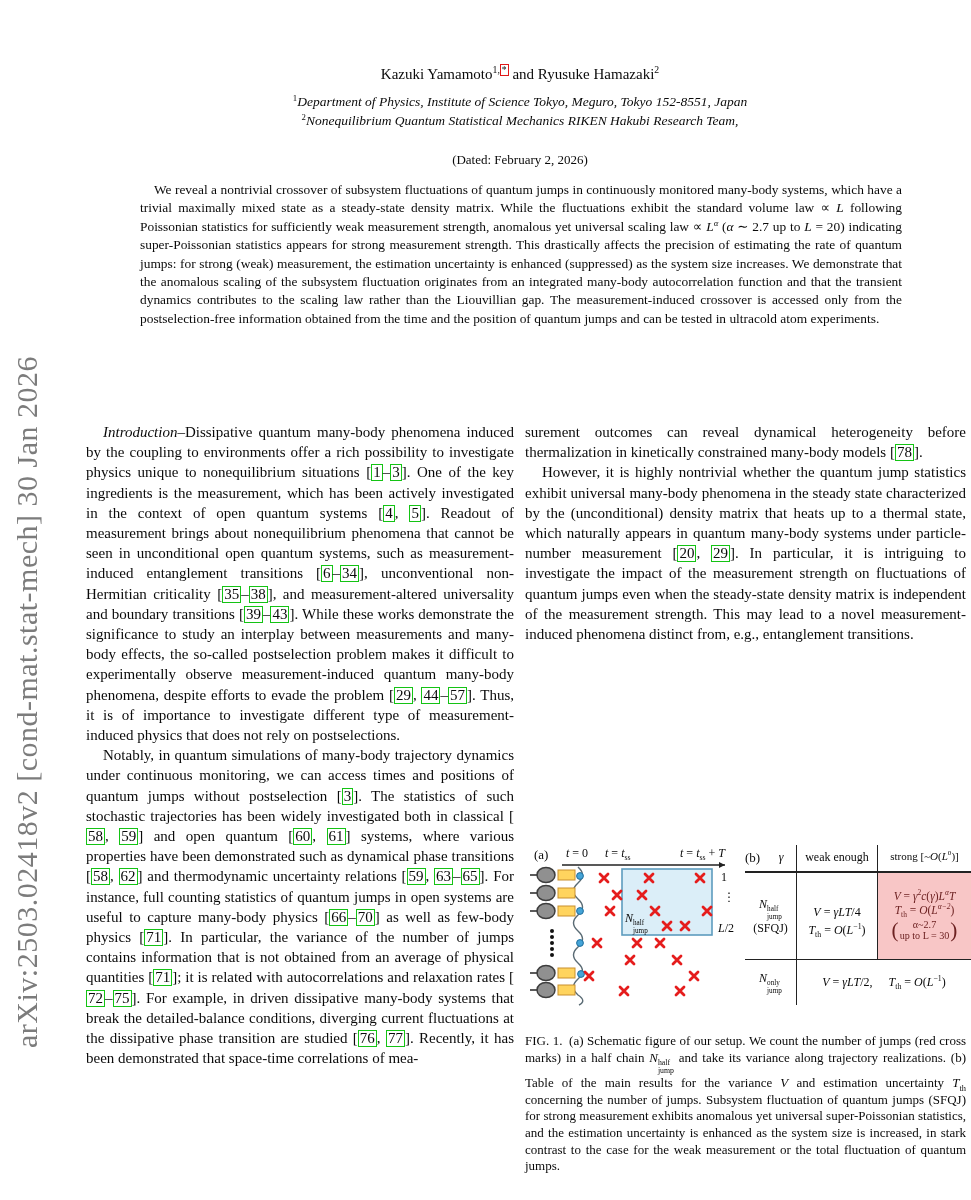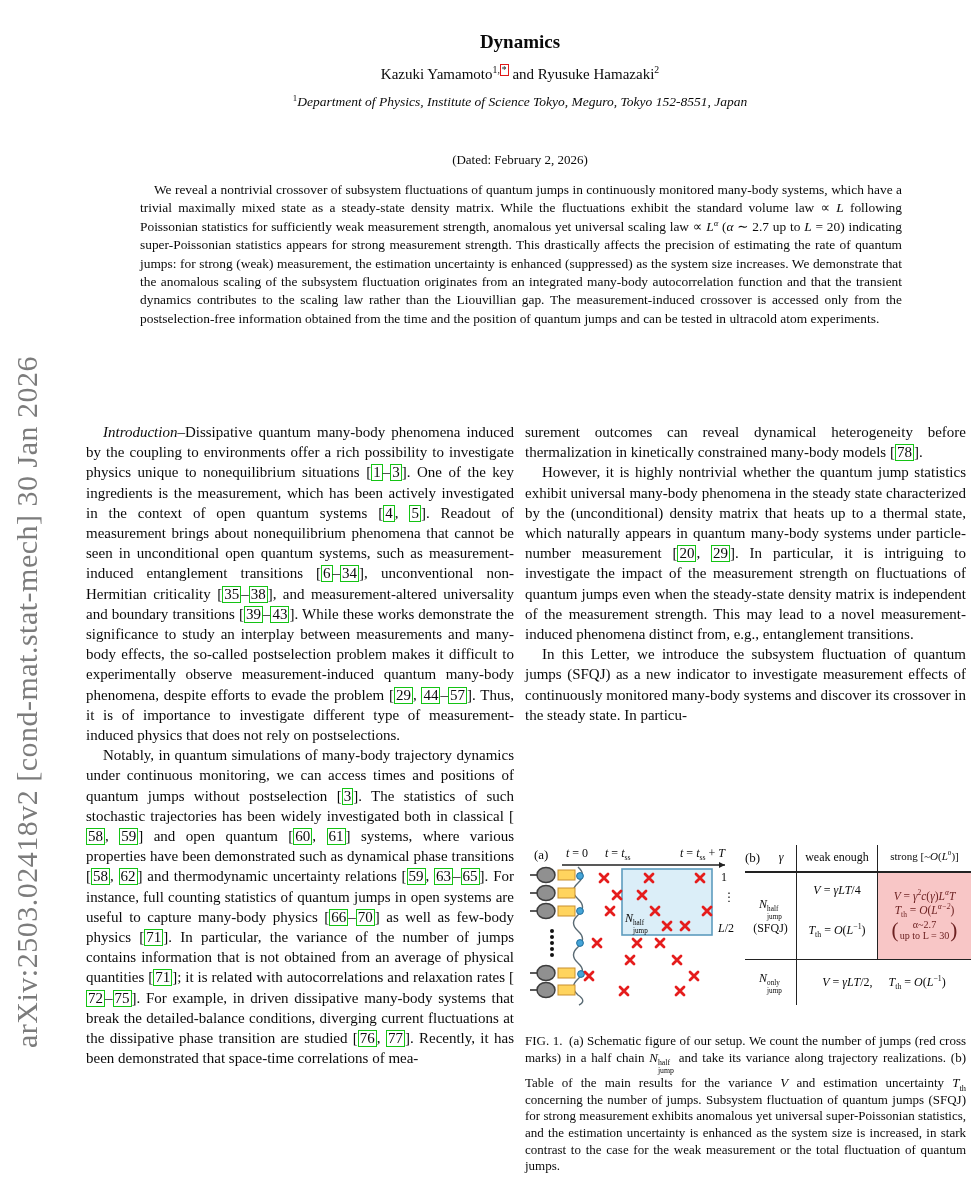--- a/index.html
+++ b/index.html
@@ -65,38 +65,37 @@
   .caption { position:absolute; left:525px; top:1033px; width:441px;
              font-size:13px; line-height:16.55px; text-align:justify; }
 </style>
 </head>
 <body>
 
 <div id="page">
 
   <div class="watermark">arXiv:2503.02418v2 [cond-mat.stat-mech] 30 Jan 2026</div>
 
-  <div class="title-line" style="top:29px">Dynamics</div>
 
   <div class="authors">Kazuki Yamamoto<sup style="font-style: normal;">1,</sup><sup><span class="cite red">*</span></sup> and Ryusuke Hamazaki<sup style="font-style: normal;">2</sup></div>
 
   <div class="affil" style="top:94px"><sup style="font-style: normal;">1</sup>Department of Physics, Institute of Science Tokyo, Meguro, Tokyo 152-8551, Japan</div>
+  <div class="affil" style="top:113px"><sup style="font-style: normal;">2</sup>Nonequilibrium Quantum Statistical Mechanics RIKEN Hakubi Research Team,</div>
   <div class="dated">(Dated: February 2, 2026)</div>
 
   <div class="abstract">We reveal a nontrivial crossover of subsystem fluctuations of quantum jumps in continuously monitored many-body systems, which have a trivial maximally mixed state as a steady-state density matrix. While the fluctuations exhibit the standard volume law ∝ <i>L</i> following Poissonian statistics for sufficiently weak measurement strength, anomalous yet universal scaling law ∝ <i>L</i><sup style="font-style: italic;">α</sup> (<i>α</i> ∼ 2.7 up to <i>L</i> = 20) indicating super-Poissonian statistics appears for strong measurement strength. This drastically affects the precision of estimating the rate of quantum jumps: for strong (weak) measurement, the estimation uncertainty is enhanced (suppressed) as the system size increases. We demonstrate that the anomalous scaling of the subsystem fluctuation originates from an integrated many-body autocorrelation function and that the transient dynamics contributes to the scaling law rather than the Liouvillian gap. The measurement-induced crossover is accessed only from the postselection-free information obtained from the time and the position of quantum jumps and can be tested in ultracold atom experiments.</div>
 
   <div class="col col-left">
     <p class="noindent" style="text-indent:17px"><i>Introduction</i>–Dissipative quantum many-body phenomena induced by the coupling to environments offer a rich possibility to investigate physics unique to nonequilibrium situations [<span class="cite">1</span>–<span class="cite">3</span>]. One of the key ingredients is the measurement, which has been actively investigated in the context of open quantum systems [<span class="cite">4</span>, <span class="cite">5</span>]. Readout of measurement brings about nonequilibrium phenomena that cannot be seen in unconditional open quantum systems, such as measurement-induced entanglement transitions [<span class="cite">6</span>–<span class="cite">34</span>], unconventional non-Hermitian criticality [<span class="cite">35</span>–<span class="cite">38</span>], and measurement-altered universality and boundary transitions [<span class="cite">39</span>–<span class="cite">43</span>]. While these works demonstrate the significance to study an interplay between measurements and many-body effects, the so-called postselection problem makes it difficult to experimentally observe measurement-induced quantum many-body phenomena, despite efforts to evade the problem [<span class="cite">29</span>, <span class="cite">44</span>–<span class="cite">57</span>]. Thus, it is of importance to investigate different type of measurement-induced physics that does not rely on postselections.</p>
     <p>Notably, in quantum simulations of many-body trajectory dynamics under continuous monitoring, we can access times and positions of quantum jumps without postselection [<span class="cite">3</span>]. The statistics of such stochastic trajectories has been widely investigated both in classical [<span class="cite">58</span>, <span class="cite">59</span>] and open quantum [<span class="cite">60</span>, <span class="cite">61</span>] systems, where various properties have been demonstrated such as dynamical phase transitions [<span class="cite">58</span>, <span class="cite">62</span>] and thermodynamic uncertainty relations [<span class="cite">59</span>, <span class="cite">63</span>–<span class="cite">65</span>]. For instance, full counting statistics of quantum jumps in open systems are useful to capture many-body physics [<span class="cite">66</span>–<span class="cite">70</span>] as well as few-body physics [<span class="cite">71</span>]. In particular, the variance of the number of jumps contains information that is not obtained from an average of physical quantities [<span class="cite">71</span>]; it is related with autocorrelations and relaxation rates [<span class="cite">72</span>–<span class="cite">75</span>]. For example, in driven dissipative many-body systems that break the detailed-balance conditions, diverging current fluctuations at the dissipative phase transition are studied [<span class="cite">76</span>, <span class="cite">77</span>]. Recently, it has been demonstrated that space-time correlations of mea-</p>
   </div>
 
   <div class="col col-right">
     <p class="noindent">surement outcomes can reveal dynamical heterogeneity before thermalization in kinetically constrained many-body models [<span class="cite">78</span>].</p>
     <p>However, it is highly nontrivial whether the quantum jump statistics exhibit universal many-body phenomena in the steady state characterized by the (unconditional) density matrix that heats up to a thermal state, which naturally appears in quantum many-body systems under particle-number measurement [<span class="cite">20</span>, <span class="cite">29</span>]. In particular, it is intriguing to investigate the impact of the measurement strength on fluctuations of quantum jumps even when the steady-state density matrix is independent of the measurement strength. This may lead to a novel measurement-induced phenomena distinct from, e.g., entanglement transitions.</p>
-    <p>In this Letter, we introduce the subsystem fluctuation of quantum jumps (SFQJ) as a new indicator to investigate measurement effects of continuously monitored many-body systems and discover its crossover in the steady state. In particu-</p>
   </div>
 
   <div id="figure">
 
     <div id="panelA">
       <svg width="232" height="186" viewBox="0 0 232 186">
 
         <line x1="40" y1="22" x2="203" y2="22" stroke="#222" stroke-width="1.4"></line>
         <path d="M203,22 l-6,-3 l0,6 z" fill="#222"></path>
 
@@ -199,21 +198,21 @@
                 <span>up to L = 30</span>
               </span>
               <span class="par">)</span>
             </span></div>
       </div>
 
       <div class="bcell" style="left:0; top:52px; width:51px; line-height:1.25"><span class="ss"><i>N</i><span class="stk">
               <span>half</span>
               <span>jump</span>
             </span></span><br>(SFQJ)</div>
-      <div class="bcell" style="left:52px; top:38px; width:80px"><i>V</i> = <i>γLT</i>/4</div>
+      <div class="bcell" style="left:52px; top:60px; width:80px"><i>V</i> = <i>γLT</i>/4</div>
       <div class="bcell" style="left:52px; top:78px; width:80px"><i>T</i><sub>th</sub> = <i>O</i>(<i>L</i><sup style="font-style: normal;">−1</sup>)</div>
 
       <div class="bcell" style="left:0; top:126px; width:51px"><span class="ss"><i>N</i><span class="stk">
               <span>only</span>
               <span>jump</span>
             </span></span></div>
       <div class="bcell" style="left:52px; top:130px; width:174px"><i>V</i> = <i>γLT</i>/2,<span class="gap"></span><i>T</i><sub>th</sub> = <i>O</i>(<i>L</i><sup style="font-style: normal;">−1</sup>)</div>
     </div>
   </div>
 

